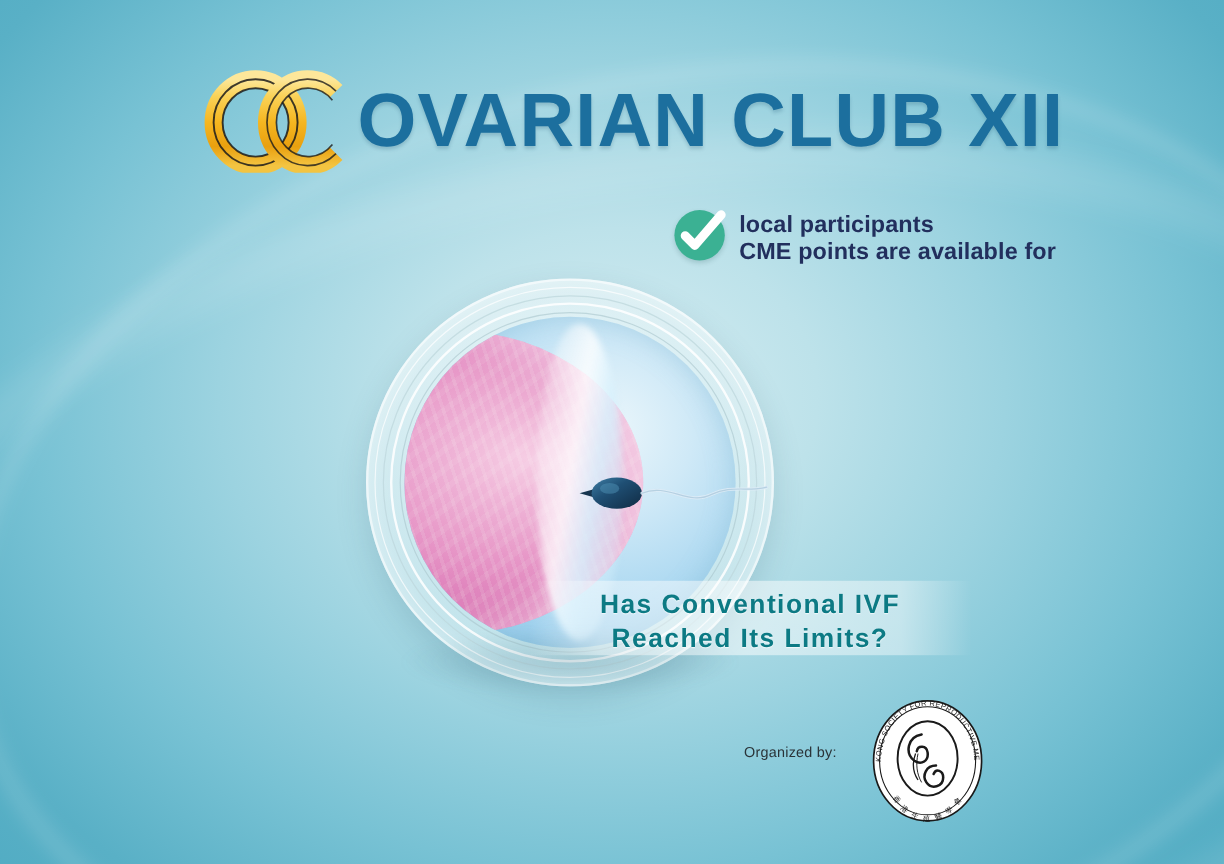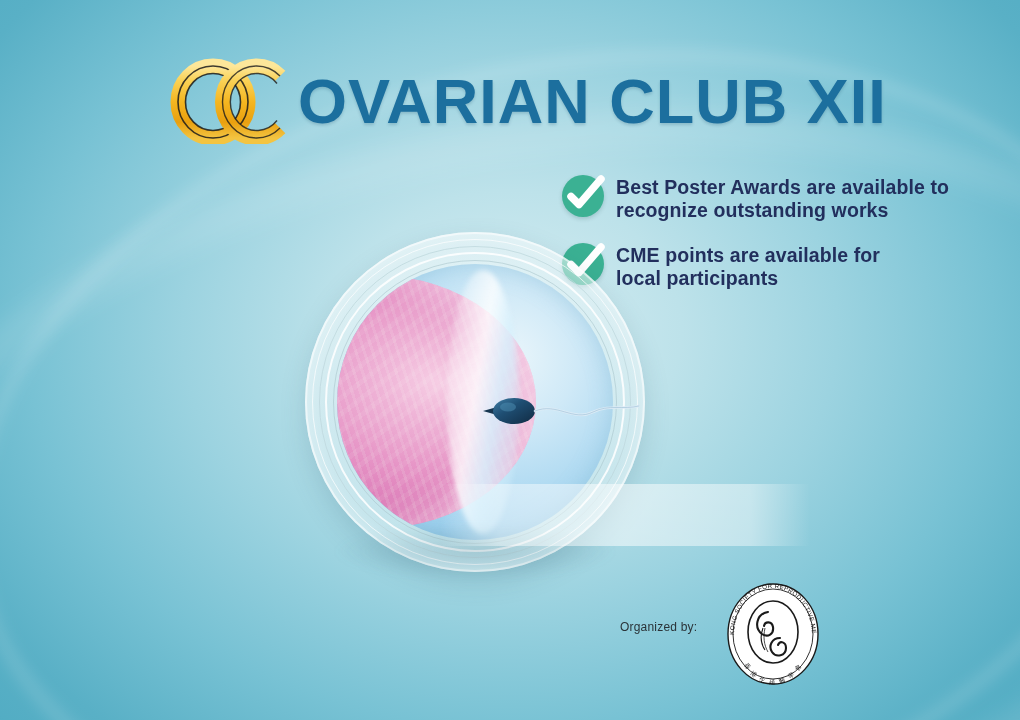--- a/index.html
+++ b/index.html
@@ -172,43 +172,31 @@
         <path d="M112 18 A34 36 0 1 0 112 70" fill="none" stroke="url(#gold2)" stroke-width="15"></path>
         <path d="M112 18 A34 36 0 1 0 112 70" fill="none" stroke="#1b1b1b" stroke-width="1.4" opacity=".8" stroke-dasharray="0"></path>
         <path d="M109 25.5 A26.5 28.5 0 1 0 109 62.5" fill="none" stroke="#1b1b1b" stroke-width="1.4" opacity=".8"></path>
       </svg>
     </div>
     <div class="title">OVARIAN  CLUB  XII</div>
   </div>
 
   <div class="bullets">
 
+
     <div class="bullet">
       <div class="check">
         <div class="disc"></div>
         <svg width="46" height="46" viewBox="0 0 46 46">
           <path d="M11 24.5 L19 32.5 L41 7" fill="none" stroke="#ffffff" stroke-width="7.5" stroke-linecap="round" stroke-linejoin="round"></path>
         </svg>
       </div>
       <div class="btext">
-        <div>Best Poster Awards are available to</div>
-        <div>recognize outstanding works</div>
-      </div>
-    </div>
-
-    <div class="bullet">
-      <div class="check">
-        <div class="disc"></div>
-        <svg width="46" height="46" viewBox="0 0 46 46">
-          <path d="M11 24.5 L19 32.5 L41 7" fill="none" stroke="#ffffff" stroke-width="7.5" stroke-linecap="round" stroke-linejoin="round"></path>
-        </svg>
-      </div>
-      <div class="btext">
+        <div>local participants</div>
         <div>CME points are available for</div>
-        <div>local participants</div>
       </div>
     </div>
 
   </div>
 
   <div class="dish-wrap">
     <div class="dish-outer"></div>
     <div class="ring r1"></div>
     <div class="ring r2"></div>
     <div class="ring r3"></div>
@@ -235,20 +223,24 @@
         <ellipse cx="27" cy="25" rx="8" ry="4.5" fill="#4d8fb3" opacity=".5"></ellipse>
         <path d="M54 29 C76 20, 92 40, 112 30 C128 22, 142 28, 158 24" fill="none" stroke="#dcecf6" stroke-width="2.6" stroke-linecap="round" opacity=".92"></path>
         <path d="M54 29 C76 20, 92 40, 112 30 C128 22, 142 28, 158 24" fill="none" stroke="#8fb6cd" stroke-width="1" stroke-linecap="round" opacity=".5"></path>
       </svg>
     </div>
 
     <div class="dish-shadow"></div>
   </div>
 
   <div class="tag-band"></div>
+  <div class="tagline">
+    <div>Has  Conventional  IVF</div>
+    <div>Reached  Its  Limits?</div>
+  </div>
 
   <div class="organized">Organized by:</div>
 
   <div class="hk-logo">
     <svg width="98" height="104" viewBox="0 0 98 104">
       <defs>
         <path id="arcTop" d="M10,54 A39,48 0 0 1 88,54"></path>
         <path id="arcBot" d="M14,58 A35,44 0 0 0 84,58"></path>
       </defs>
       <ellipse cx="49" cy="52" rx="45" ry="50" fill="#ffffff" stroke="#1a1a1a" stroke-width="1.4"></ellipse>

